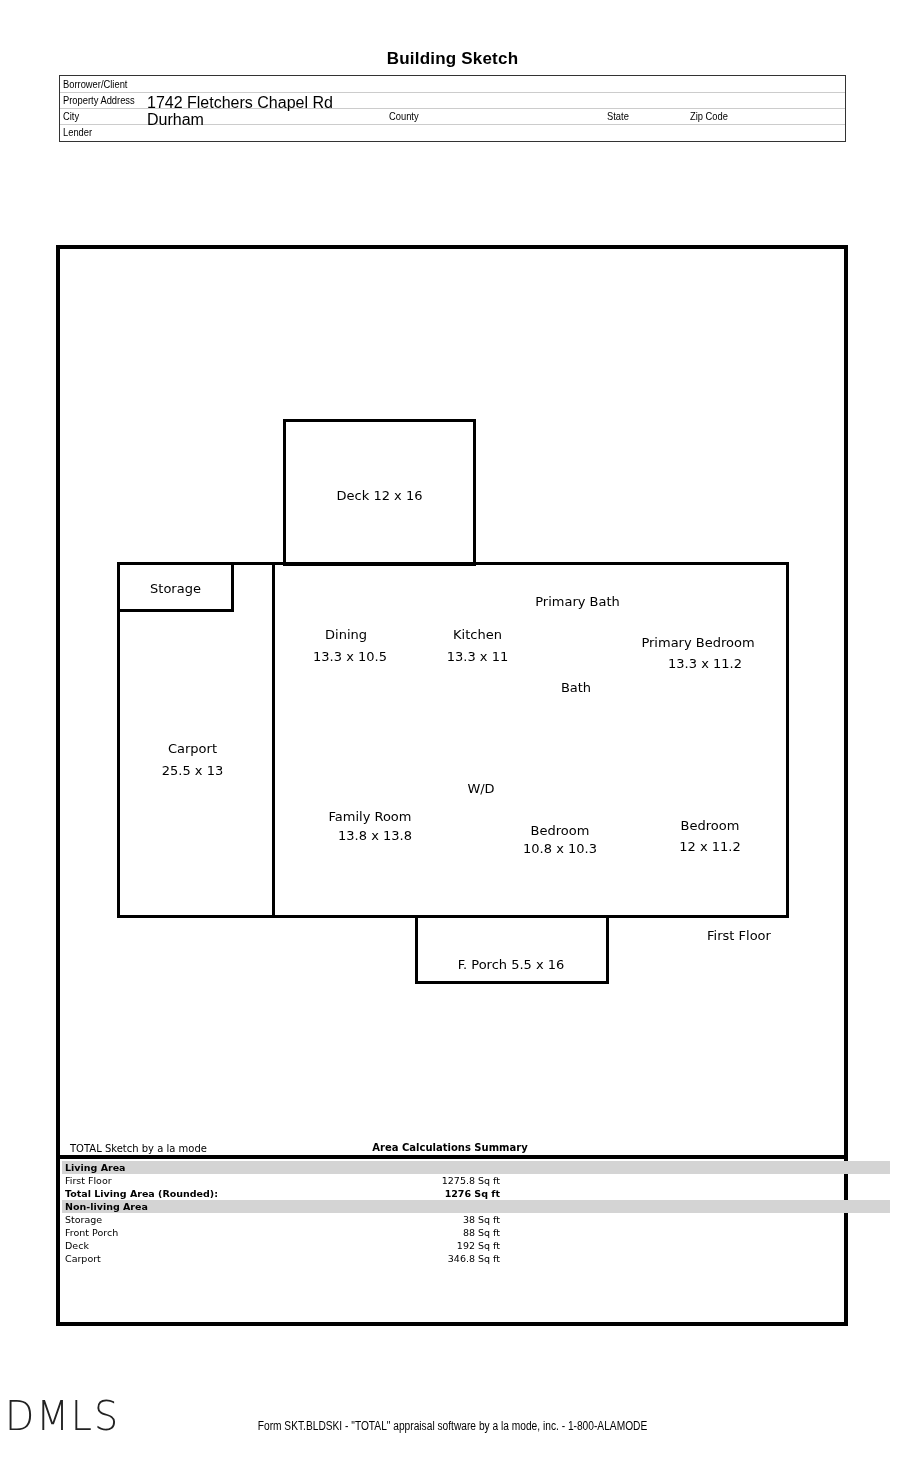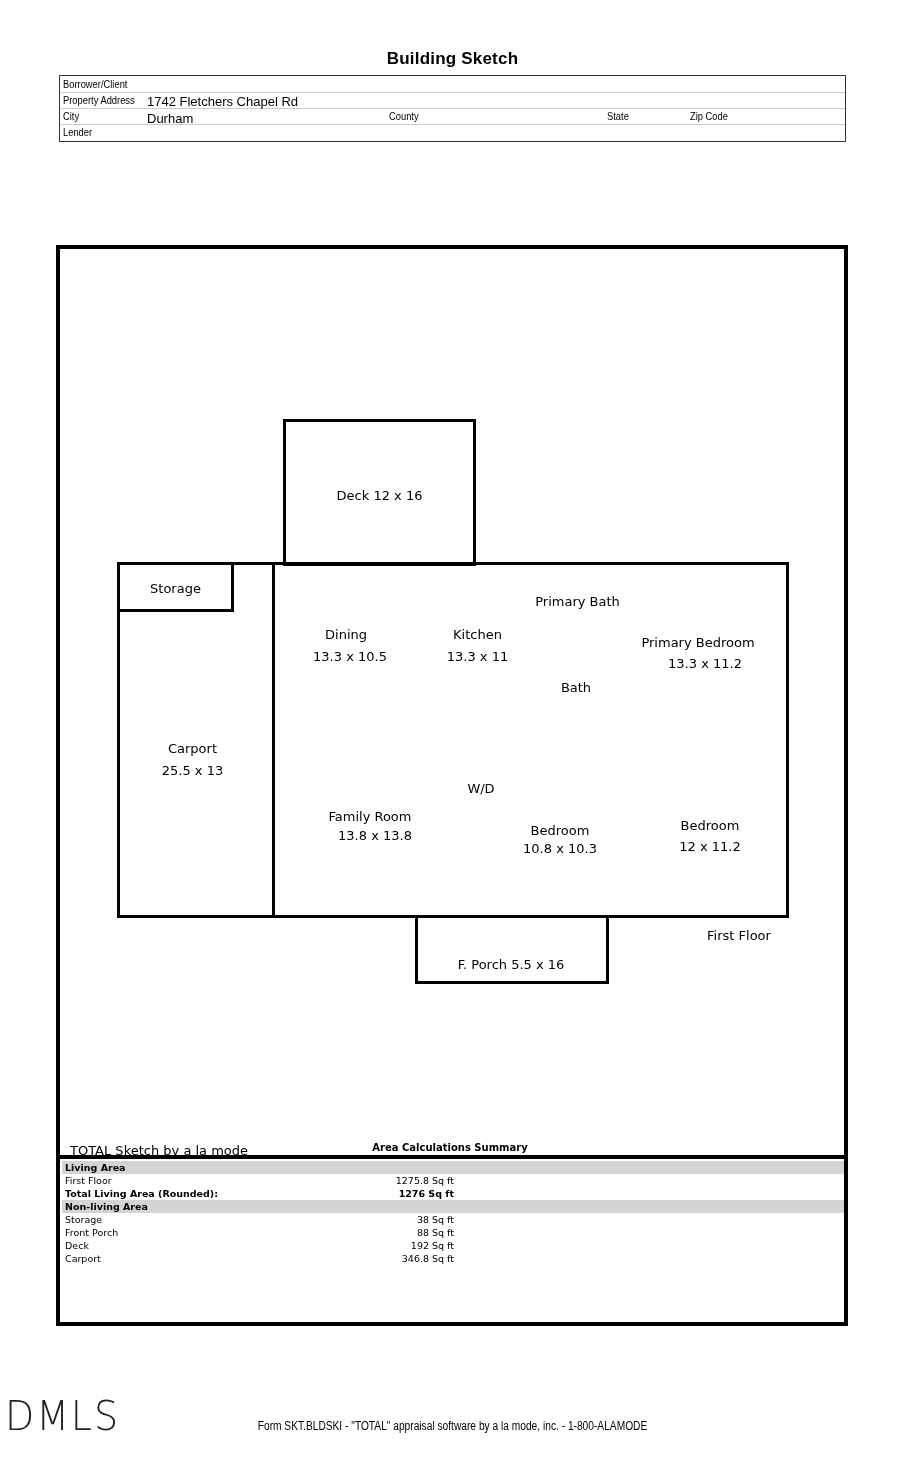--- a/index.html
+++ b/index.html
@@ -3,28 +3,28 @@
 <meta charset="utf-8">
 <style>
   html, body { margin: 0; padding: 0; background: #ffffff; }
   body { width: 900px; height: 1482px; position: relative; overflow: hidden; font-family: "Liberation Sans", sans-serif; color: #000; }
   .abs { position: absolute; }
   .title { left: 0; width: 905px; top: 49px; text-align: center; font-size: 17px; font-weight: bold; letter-spacing: 0.2px; }
   .hdr-table { left: 59px; top: 75px; width: 787px; height: 67px; border: 1.5px solid #333; box-sizing: border-box; }
   .hdr-row { position: absolute; left: 0; right: 0; height: 16px; border-bottom: 1px solid #ccc; }
   .hdr-row.last { border-bottom: none; }
   .hdr-label { position: absolute; left: 3px; top: 2px; font-size: 11px; transform: scaleX(0.85); transform-origin: left; white-space: nowrap; }
-  .hdr-value { position: absolute; top: 2px; font-size: 13px; white-space: nowrap; }
+  .hdr-value { position: absolute; top: 2px; font-size: 16px; white-space: nowrap; }
   .frame { left: 56px; top: 245px; width: 792px; height: 1081px; border: 4px solid #000; box-sizing: border-box; }
   .room { position: absolute; border: 3px solid #000; box-sizing: border-box; }
   .lbl { position: absolute; font-family: "DejaVu Sans", sans-serif; font-size: 13px; text-align: center; white-space: nowrap; line-height: 21px; }
-  .credit { left: 70px; top: 1143px; font-size: 13px; font-family: "DejaVu Sans", sans-serif; }
+  .credit { left: 70px; top: 1143px; font-size: 10px; font-family: "DejaVu Sans", sans-serif; }
   .calc-title { left: 0; width: 900px; top: 1142px; text-align: center; font-size: 10px; font-weight: bold; font-family: "DejaVu Sans", sans-serif; }
   .calc-sep { left: 56px; top: 1155px; width: 792px; height: 4px; background: #000; }
-  .calc-row { position: absolute; left: 62px; width: 782px; height: 13px; font-family: "DejaVu Sans", sans-serif; font-size: 9.5px; }
+  .calc-row { position: absolute; left: 62px; width: 782px; height: 13px; font-family: "DejaVu Sans", sans-serif; font-size: 9.5px; padding-left: 46px; }
   .calc-row.band { background: #d4d4d4; font-weight: bold; }
   .calc-row.bold { font-weight: bold; }
   .calc-name { position: absolute; left: 3px; top: 0; line-height: 13px; }
   .calc-val { position: absolute; right: 390px; top: 0; line-height: 13px; text-align: left; }
   .footer { left: 0; width: 905px; top: 1419px; text-align: center; font-size: 12px; transform: scaleX(0.85); transform-origin: center; }
   .logo { left: 5px; top: 1393px; font-size: 40px; font-family: "DejaVu Sans", sans-serif; font-weight: 200; letter-spacing: 2px; color: #222; transform: scaleX(0.95); transform-origin: left; }
 </style>
 </head>
 <body>
 

